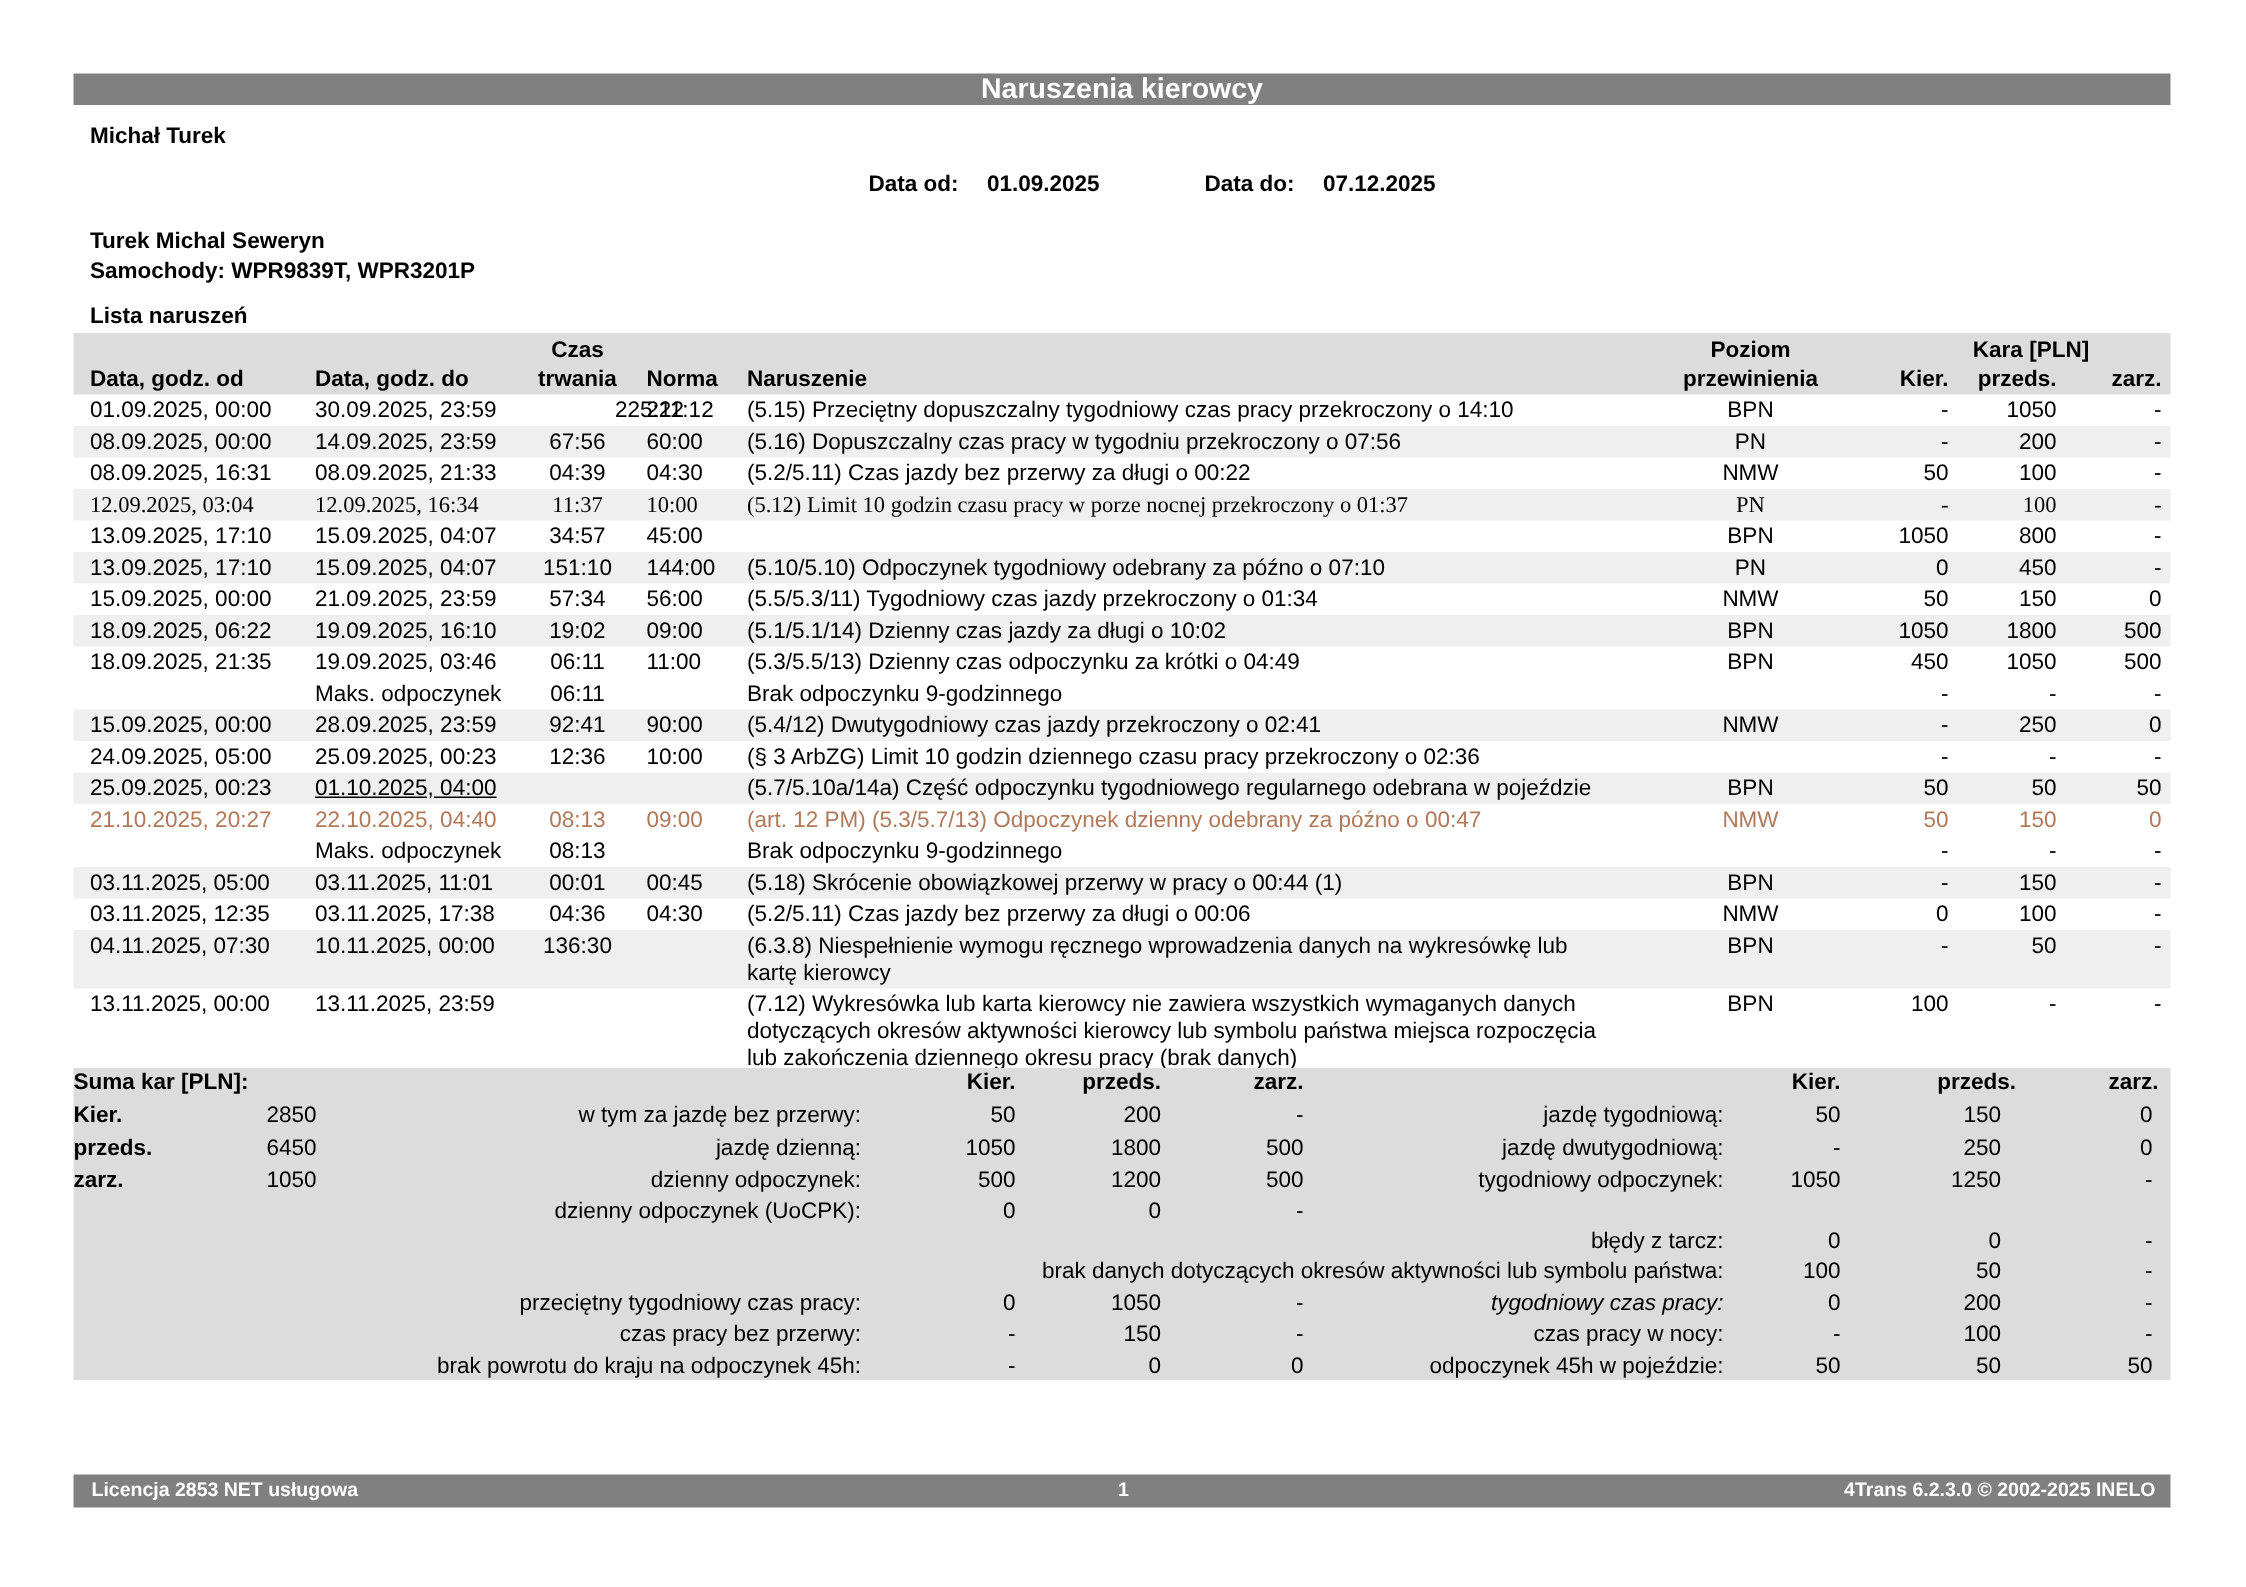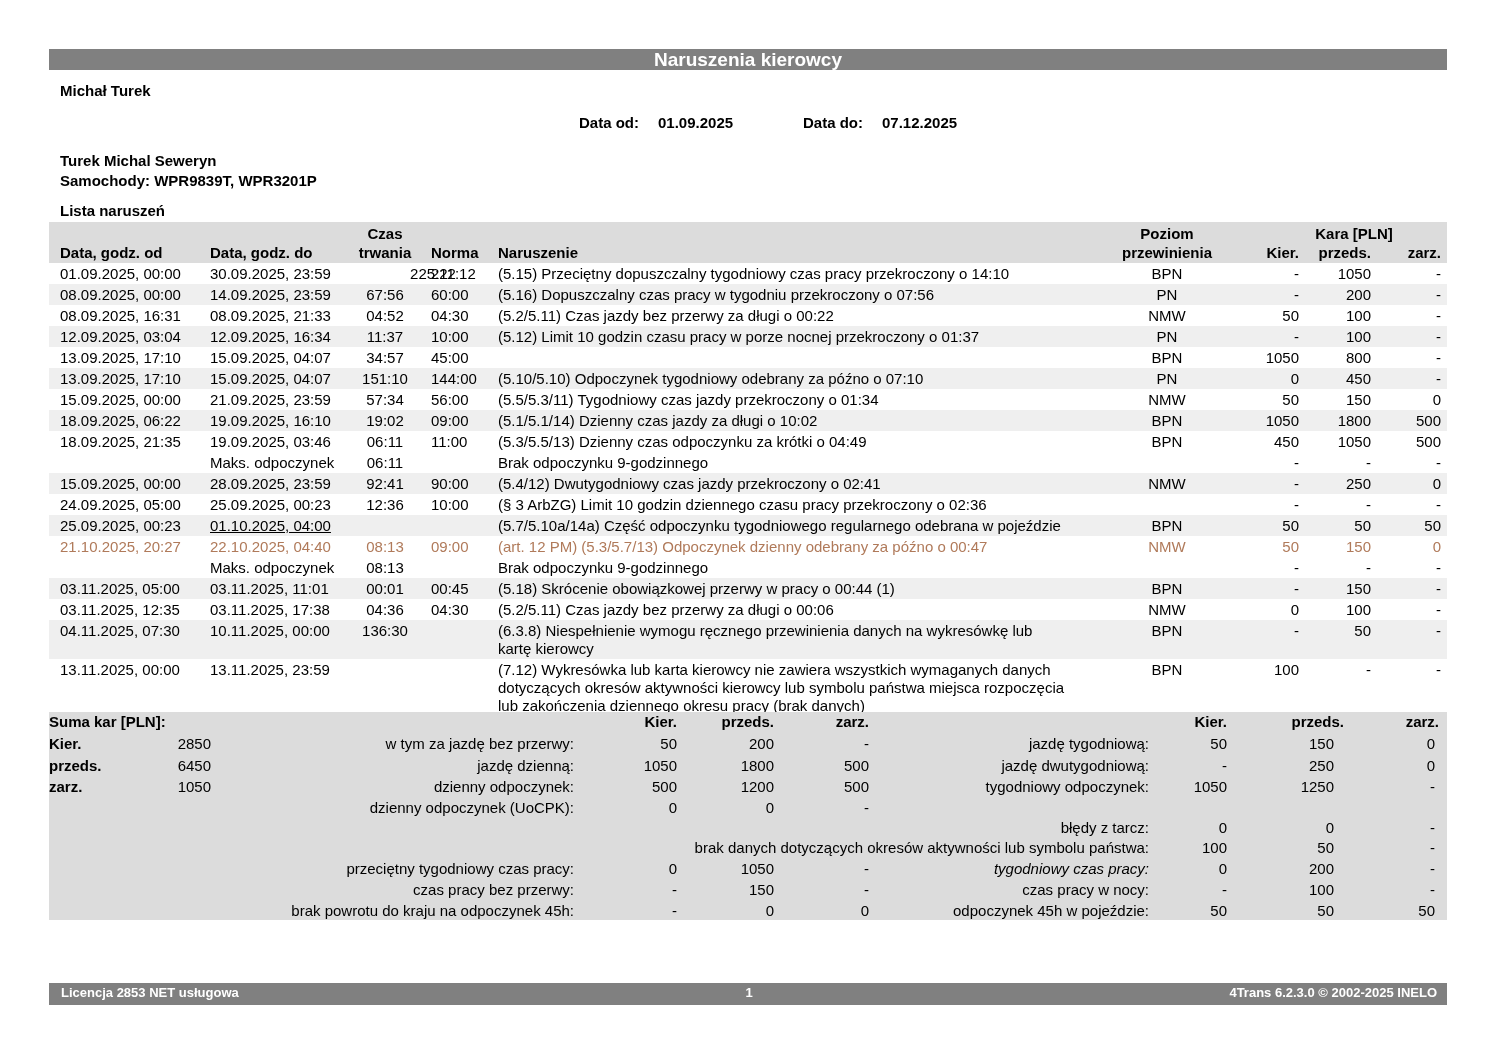--- a/index.html
+++ b/index.html
@@ -72,29 +72,29 @@
       <div class="cell " style="left:382px;top:2px;">60:00</div>
       <div class="cell c" style="left:1063px; width:110px;top:2px;">PN</div>
       <div class="cell r" style="left:1190px; width:60px;top:2px;">-</div>
       <div class="cell r" style="left:1262px; width:60px;top:2px;">200</div>
       <div class="cell r" style="left:1330px; width:62px;top:2px;">-</div>
       <div class="cell" style="left:449px; top:2px;">(5.16) Dopuszczalny czas pracy w tygodniu przekroczony o 07:56</div>
     </div>
     <div class="row" style="top: 305px; height: 21px;">
       <div class="cell " style="left:11px;top:2px;">08.09.2025, 16:31</div>
       <div class="cell " style="left:161px;top:2px;">08.09.2025, 21:33</div>
-      <div class="cell c" style="left:305px; width:62px;top:2px;">04:52</div>
+      <div class="cell c" style="left:305px; width:62px;top:2px;">04:39</div>
       <div class="cell " style="left:382px;top:2px;">04:30</div>
       <div class="cell c" style="left:1063px; width:110px;top:2px;">NMW</div>
       <div class="cell r" style="left:1190px; width:60px;top:2px;">50</div>
       <div class="cell r" style="left:1262px; width:60px;top:2px;">100</div>
       <div class="cell r" style="left:1330px; width:62px;top:2px;">-</div>
       <div class="cell" style="left:449px; top:2px;">(5.2/5.11) Czas jazdy bez przerwy za długi o 00:22</div>
     </div>
-    <div class="row alt" style="top: 326px; height: 21px;">
+    <div class="row alt" style="top: 326px; height: 21px; font-family: Liberation Serif, serif;">
       <div class="cell " style="left:11px;top:2px;">12.09.2025, 03:04</div>
       <div class="cell " style="left:161px;top:2px;">12.09.2025, 16:34</div>
       <div class="cell c" style="left:305px; width:62px;top:2px;">11:37</div>
       <div class="cell " style="left:382px;top:2px;">10:00</div>
       <div class="cell c" style="left:1063px; width:110px;top:2px;">PN</div>
       <div class="cell r" style="left:1190px; width:60px;top:2px;">-</div>
       <div class="cell r" style="left:1262px; width:60px;top:2px;">100</div>
       <div class="cell r" style="left:1330px; width:62px;top:2px;">-</div>
       <div class="cell" style="left:449px; top:2px;">(5.12) Limit 10 godzin czasu pracy w porze nocnej przekroczony o 01:37</div>
     </div>
@@ -242,21 +242,21 @@
     </div>
     <div class="row alt" style="top: 620px; height: 39px;">
       <div class="cell " style="left:11px;top:2px;">04.11.2025, 07:30</div>
       <div class="cell " style="left:161px;top:2px;">10.11.2025, 00:00</div>
       <div class="cell c" style="left:305px; width:62px;top:2px;">136:30</div>
       <div class="cell " style="left:382px;top:2px;"></div>
       <div class="cell c" style="left:1063px; width:110px;top:2px;">BPN</div>
       <div class="cell r" style="left:1190px; width:60px;top:2px;">-</div>
       <div class="cell r" style="left:1262px; width:60px;top:2px;">50</div>
       <div class="cell r" style="left:1330px; width:62px;top:2px;">-</div>
-      <div class="cell" style="left:449px; top:2px;">(6.3.8) Niespełnienie wymogu ręcznego przewinienia danych na wykresówkę lub</div>
+      <div class="cell" style="left:449px; top:2px;">(6.3.8) Niespełnienie wymogu ręcznego wprowadzenia danych na wykresówkę lub</div>
       <div class="cell" style="left:449px; top:20px;">kartę kierowcy</div>
     </div>
     <div class="row" style="top: 659px; height: 57px;">
       <div class="cell " style="left:11px;top:2px;">13.11.2025, 00:00</div>
       <div class="cell " style="left:161px;top:2px;">13.11.2025, 23:59</div>
       <div class="cell c" style="left:305px; width:62px;top:2px;"></div>
       <div class="cell " style="left:382px;top:2px;"></div>
       <div class="cell c" style="left:1063px; width:110px;top:2px;">BPN</div>
       <div class="cell r" style="left:1190px; width:60px;top:2px;">100</div>
       <div class="cell r" style="left:1262px; width:60px;top:2px;">-</div>

